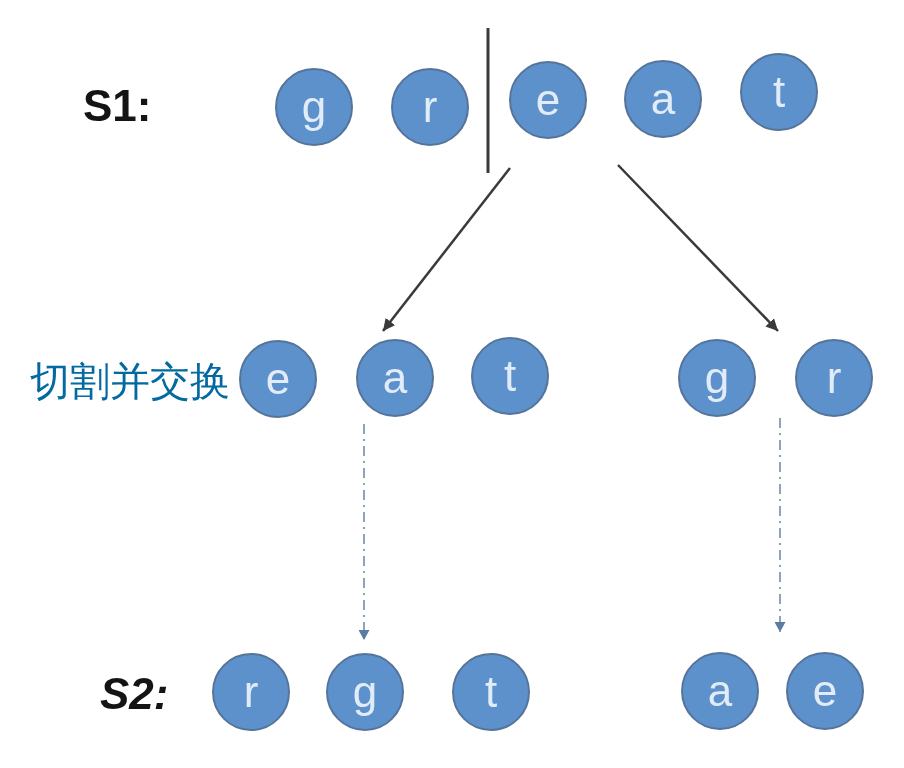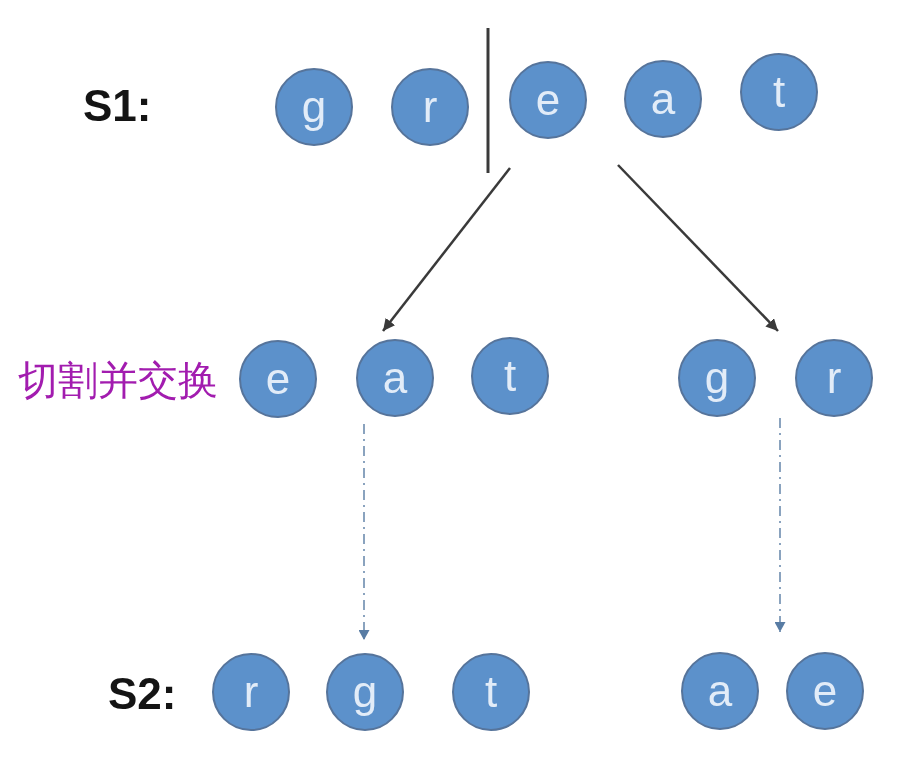--- a/index.html
+++ b/index.html
@@ -32,30 +32,31 @@
     position: absolute;
     color: #141414;
     font-family: "Liberation Sans", sans-serif;
     font-size: 44px;
     font-weight: bold;
     line-height: 1;
     white-space: nowrap;
   }
   .cjk-label {
     position: absolute;
-    color: #a21caf;
-    font-family: Liberation Serif, serif;
+    color: #0369a1;
+    font-family: Liberation Sans, sans-serif;
     font-weight: normal;
     line-height: 1;
     white-space: nowrap;
+    margin-left: 12px;
   }
   .cut-swap-label   { left: 18px;  top: 361px; font-size: 40px; }
   .steps-label      { left: 193px; top: 511px; font-size: 54px; }
   .s1-label         { left: 83px;  top: 84px;  }
-  .s2-label         { left: 108px; top: 672px; }
+  .s2-label         { left: 100px; top: 672px; font-style: italic; }
 
   
   .n-s1-0 { left: 275px; top: 68px; }
   .n-s1-1 { left: 391px; top: 68px; }
   .n-s1-2 { left: 509px; top: 61px; }
   .n-s1-3 { left: 624px; top: 60px; }
   .n-s1-4 { left: 740px; top: 53px; }
 
   
   .n-mid-l0 { left: 239px; top: 340px; }

